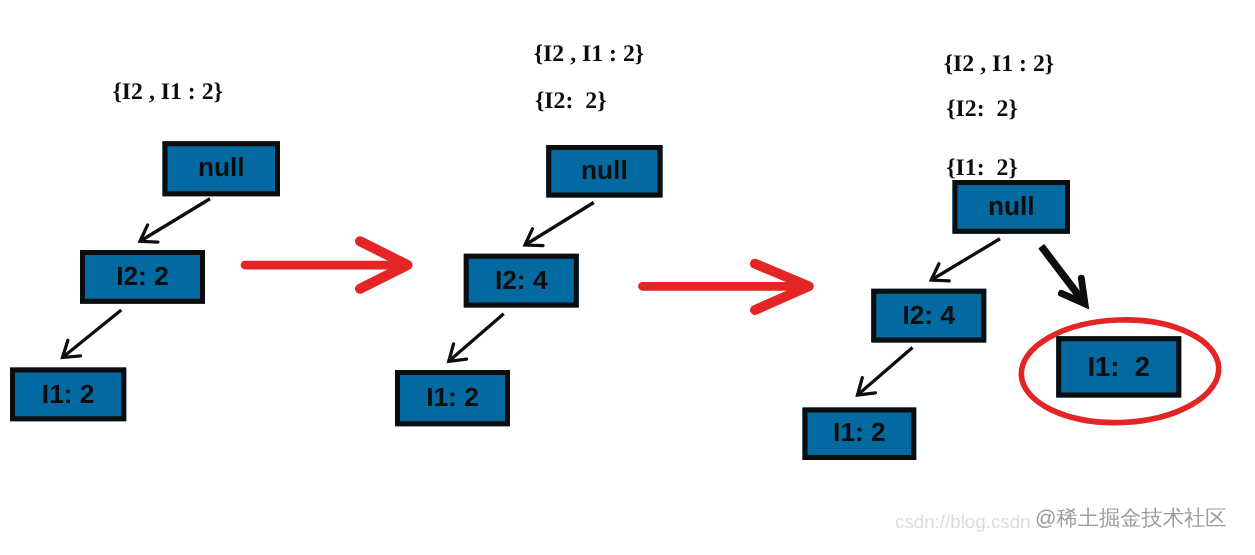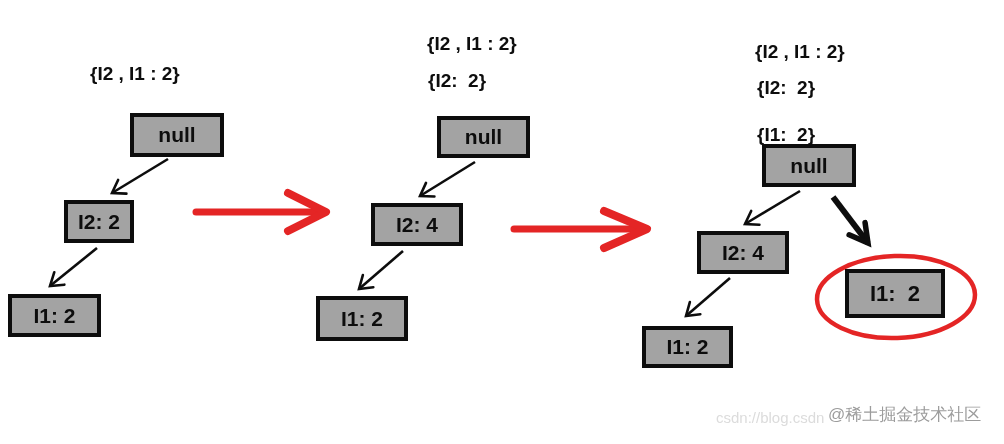--- a/index.html
+++ b/index.html
@@ -22,42 +22,43 @@
   }
   .arrow-layer{
     position:absolute;
     left:0;top:0;
     width:1004px;height:444px;
     pointer-events:none;
   }
   .node{
     position:absolute;
     border:4px solid var(--ink);
-    background:#a3a3a3;
+    background:#0369a1;
     display:flex;
     align-items:center;
     justify-content:center;
     font-weight:bold;
     font-size:21px;
     color:var(--ink);
     white-space:pre;
     z-index:2;
   }
   .annotation{
     position:absolute;
     font-weight:bold;
     font-size:19px;
     color:var(--ink);
     white-space:pre;
     z-index:2;
+    font-family:Liberation Serif, serif;
   }
   
   .t1-label1{left:90px;top:63px;}
   .t1-null{left:130px;top:113px;width:94px;height:44px;}
-  .t1-i2{left:64px;top:200px;width:70px;height:43px;}
+  .t1-i2{left:64px;top:200px;width:100px;height:43px;}
   .t1-i1{left:8px;top:294px;width:93px;height:43px;}
   
   .t2-label1{left:427px;top:33px;}
   .t2-label2{left:428px;top:70px;}
   .t2-null{left:437px;top:116px;width:93px;height:42px;}
   .t2-i2{left:371px;top:203px;width:92px;height:43px;}
   .t2-i1{left:316px;top:296px;width:92px;height:45px;}
   
   .t3-label1{left:755px;top:41px;}
   .t3-label2{left:757px;top:77px;}

